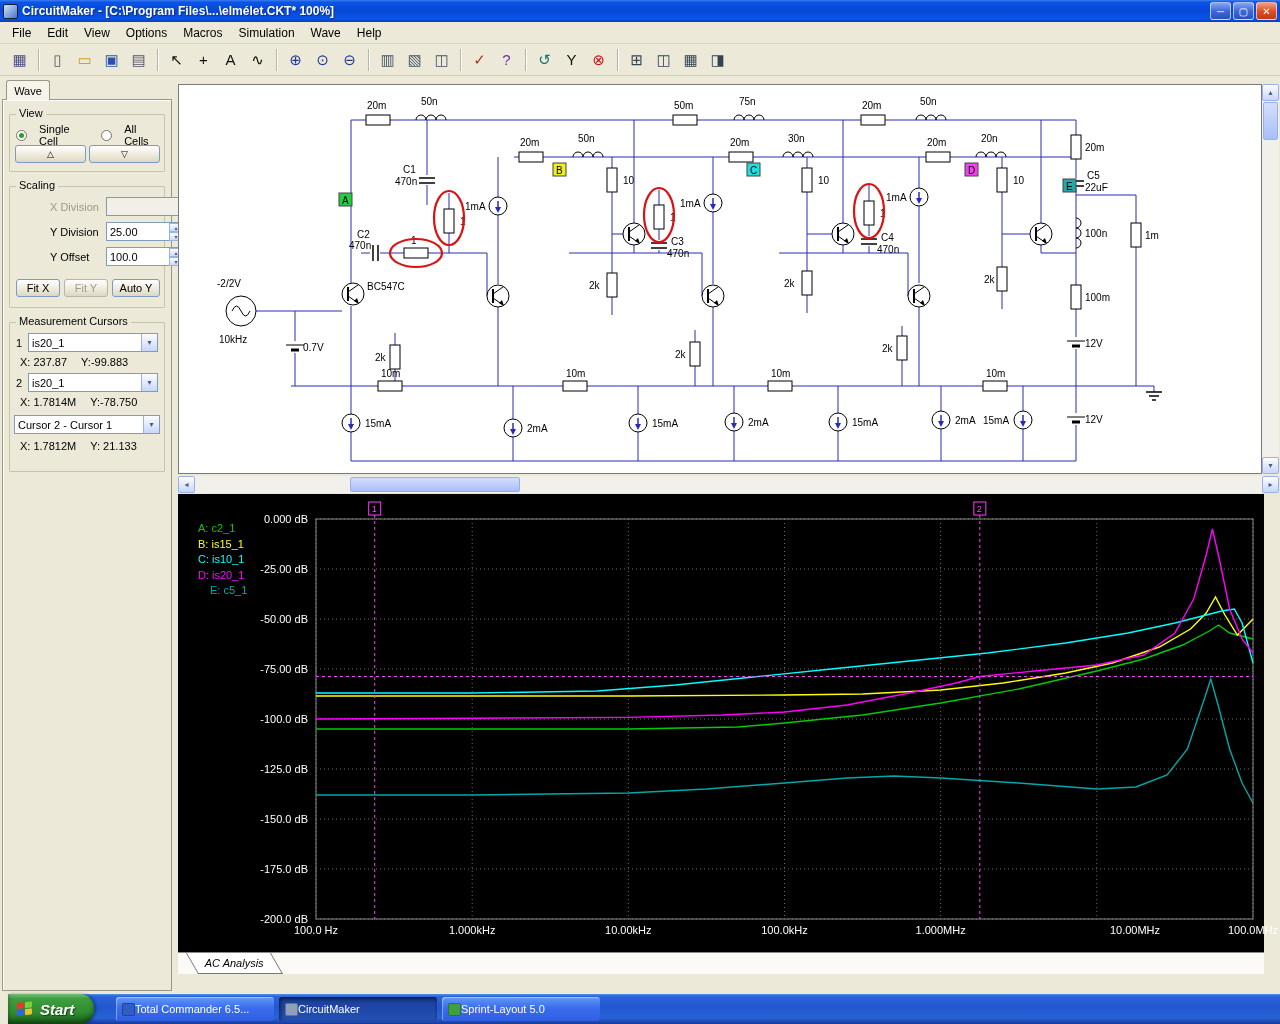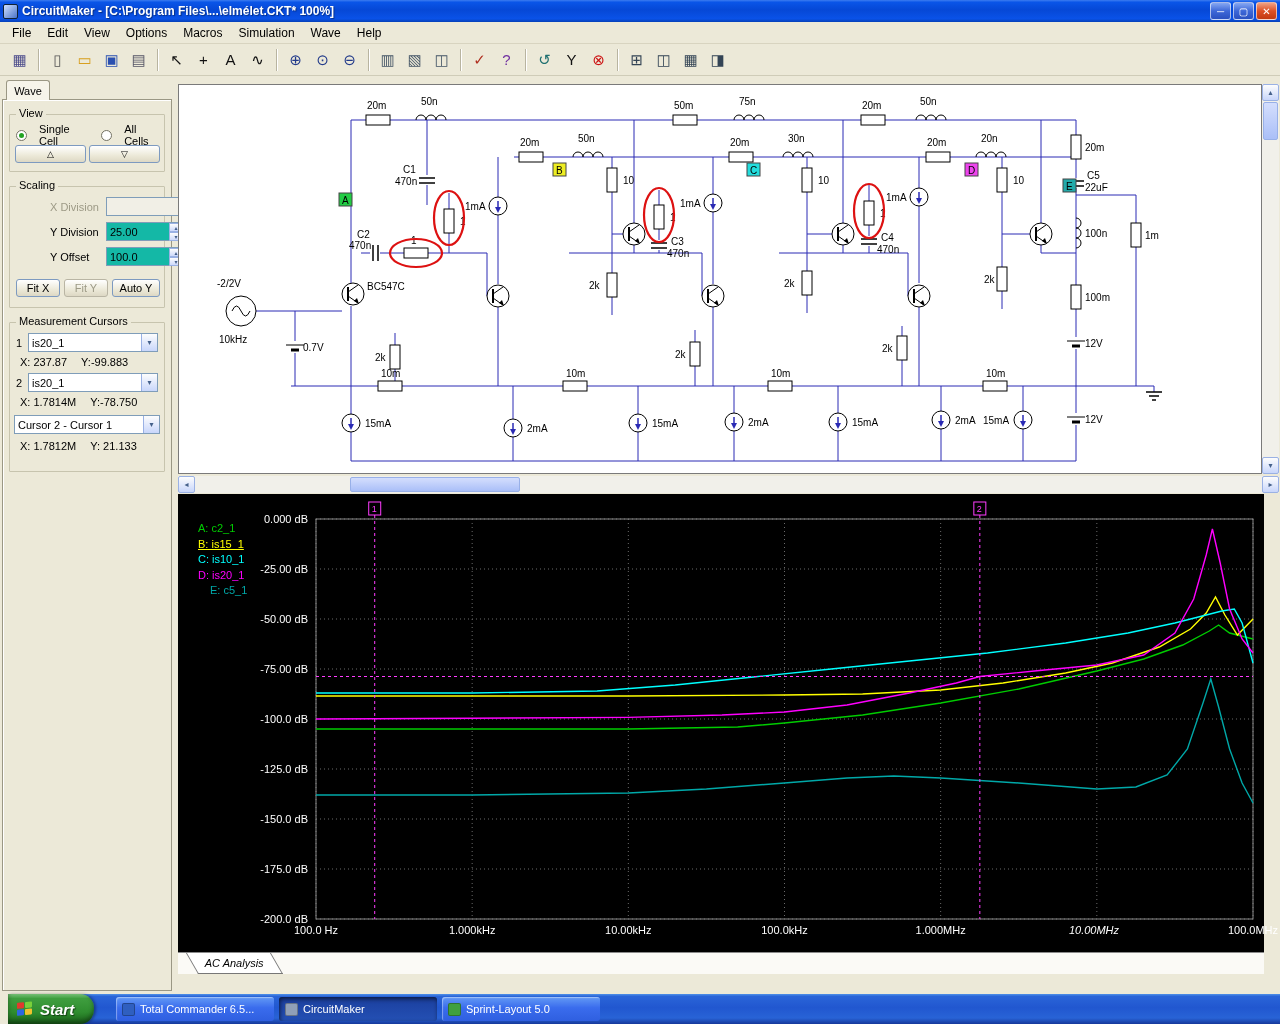--- a/index.html
+++ b/index.html
@@ -36,21 +36,21 @@
 .radio-row{position:absolute;left:6px;top:8px;display:flex;align-items:center;gap:12px;font-size:11px;}
 .radio{width:11px;height:11px;border-radius:50%;border:1px solid #747264;background:#fff;position:relative;flex:none;}
 .radio.sel::after{content:"";position:absolute;left:2px;top:2px;width:5px;height:5px;border-radius:50%;background:#23a323;}
 .radio-label{margin-right:8px;}
 .tri-btn{position:absolute;top:30px;width:71px;height:18px;font-size:9px;display:flex;align-items:center;justify-content:center;
  background:linear-gradient(180deg,#fff,#ece9d8 60%,#ddd8c4);border:1px solid #7d9ac0;border-radius:3px;}
 .form-row{position:absolute;left:8px;display:flex;align-items:center;font-size:11px;height:19px;}
 .form-label{width:56px;margin-left:32px;}
 .form-label.disabled{color:#9d9a86;}
 .spin-wrap{position:relative;width:78px;height:19px;}
-.tb-input{width:78px;height:19px;border:1px solid #7f9db9;font-size:11px;padding:1px 15px 1px 3px;background:#14b8a6;}
+.tb-input{width:78px;height:19px;border:1px solid #7f9db9;font-size:11px;padding:1px 15px 1px 3px;background:#ffffff;}
 .tb-input.nospin{padding-right:3px;}
 .tb-input.disabled{background:#f1efe6;}
 .spinner{position:absolute;right:1px;top:1px;width:14px;height:17px;display:flex;flex-direction:column;}
 .spin-btn{flex:1;border:1px solid #9ab1e4;background:linear-gradient(180deg,#fdfdfd,#cdd9fb);font-size:6px;display:flex;align-items:center;justify-content:center;color:#44608a;}
 .spin-btn.up::after{content:"▴";}
 .spin-btn.down::after{content:"▾";}
 .small-btn{position:absolute;height:18px;font-size:11px;display:flex;align-items:center;justify-content:center;
  background:linear-gradient(180deg,#fff,#ece9d8 60%,#ddd8c4);border:1px solid #7d9ac0;border-radius:3px;}
 .small-btn.disabled{color:#9d9a86;border-color:#b9b5a4;}
 .cursor-num{width:12px;font-size:11px;}
@@ -92,21 +92,21 @@
 .taskbar{position:absolute;left:8px;top:994px;width:1280px;height:30px;
  background:linear-gradient(180deg,#4f91e8 0%,#2a65d8 8%,#2157d0 45%,#2863d6 80%,#16389a 100%);text-align:right;}
 .start-btn{position:absolute;left:0;top:0;height:30px;width:86px;border-radius:0 14px 14px 0;
  background:linear-gradient(180deg,#79c479 0%,#3f9e3f 15%,#2f8d2f 60%,#1b641b 100%);
  color:#fff;font-style:italic;font-weight:bold;font-size:15px;display:flex;align-items:center;gap:6px;padding-left:9px;
  box-shadow:inset 0 -3px 5px #0006,2px 0 3px #0005;text-shadow:1px 1px 1px #0008;}
 .win-flag{width:17px;height:15px;display:grid;grid-template-columns:7px 7px;grid-template-rows:6px 6px;gap:1px;transform:skewY(-6deg);}
 .win-flag span{border-radius:1px;}
 .wf1{background:#e23a2e;} .wf2{background:#7ad13a;} .wf3{background:#2e66e2;} .wf4{background:#f0c22e;}
 .task-btn{position:absolute;top:3px;height:24px;width:158px;border-radius:3px;color:#fff;font-size:11px;
- display:flex;align-items:center;gap:5px;padding:0 6px;white-space:nowrap;overflow:hidden;
+ display:flex;align-items:center;padding:0 6px;white-space:nowrap;overflow:hidden;
  background:linear-gradient(180deg,#639af5,#3a6ced 45%,#2f5fe0);box-shadow:inset 1px 1px 1px #ffffff66;}
 .task-btn.active{background:linear-gradient(180deg,#1b3f9e,#2450b4);box-shadow:inset 1px 2px 4px #00000099;}
 .task-icon{width:13px;height:13px;border-radius:2px;flex:none;border:1px solid #0004;}
 .tray{position:absolute;right:0;top:0;width:196px;height:30px;display:flex;align-items:center;gap:8px;padding:0 4px;color:#fff;font-size:12px;
  background:linear-gradient(180deg,#3aa0f0 0%,#1277dd 12%,#0b63c8 55%,#084a9e 100%);border-left:1px solid #0a3a80;box-shadow:inset 2px 0 3px #ffffff55;margin-top:44px;}
 .tray-lang{font-size:12px;}
 .tray-icon{width:14px;height:14px;border-radius:3px;display:flex;align-items:center;justify-content:center;font-size:10px;}
 .ti-red{background:#e03a2e;}
 .ti-vol{background:#f2c43a;color:#333;}
 .ti-vol::after{content:"♪";}
@@ -654,24 +654,24 @@
       <div class="ytick" style="top: 219px;">-100.0 dB</div>
       <div class="ytick" style="top: 269px;">-125.0 dB</div>
       <div class="ytick" style="top: 319px;">-150.0 dB</div>
       <div class="ytick" style="top: 369px;">-175.0 dB</div>
       <div class="ytick" style="top: 419px;">-200.0 dB</div>
       <div class="xtick" style="left: 96px;">100.0 Hz</div>
       <div class="xtick" style="left: 252.167px;">1.000kHz</div>
       <div class="xtick" style="left: 408.333px;">10.00kHz</div>
       <div class="xtick" style="left: 564.5px;">100.0kHz</div>
       <div class="xtick" style="left: 720.667px;">1.000MHz</div>
-      <div class="xtick" style="left: 874px; font-style: italic;">10.00MHz</div>
+      <div class="xtick" style="left: 915px;">10.00MHz</div>
       <div class="xtick" style="left: 1033px;">100.0MHz</div>
       <div class="legend-item" style="top: 28px; color: rgb(0, 204, 0);">A: c2_1</div>
-      <div class="legend-item" style="top: 43.5px; color: rgb(255, 255, 0); text-decoration: underline;">B: is15_1</div>
+      <div class="legend-item" style="top: 43.5px; color: rgb(255, 255, 0);">B: is15_1</div>
       <div class="legend-item" style="top: 59px; color: rgb(0, 255, 255);">C: is10_1</div>
       <div class="legend-item" style="top: 74.5px; color: rgb(255, 0, 255);">D: is20_1</div>
       <div class="legend-item" style="top: 90px; color: rgb(0, 168, 168); padding-left: 12px;">E: c5_1</div>
     </div>
   <div class="plot-tabstrip">
     <div class="sheet-tab"><span>AC Analysis</span></div>
   </div>
 
   <div class="taskbar">
     <div class="start-btn">

